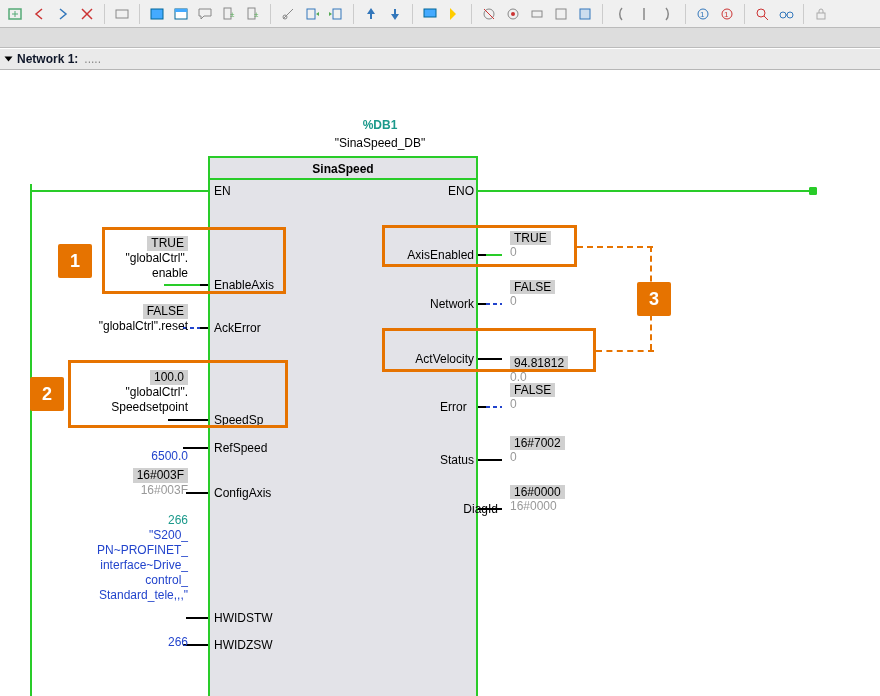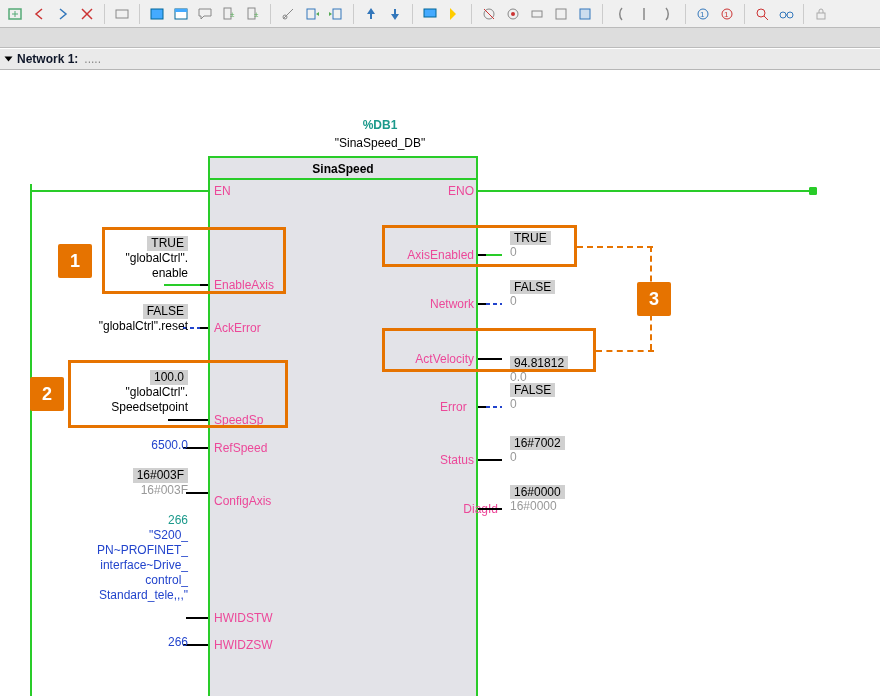--- a/index.html
+++ b/index.html
@@ -117,21 +117,21 @@
     border-bottom: 2px solid #29cc29;
     text-align: center;
     font-weight: bold;
     padding: 4px 0 2px 0;
     color: #000;
   }
 
   .fb-pin {
     position: absolute;
     font-size: 12px;
-    color: #ec4899;
+    color: #000000;
   }
   .pin-dash {
     position: absolute;
     width: 8px; height: 2px; background: #000;
   }
 
   .val-label {
     position: absolute;
     font-size: 12px;
     color: #000;
@@ -424,25 +424,25 @@
   <div class="wire-black" style="left:168px; top:349px; width:32px;"></div>
   <div class="val-label" style="left:60px; top:300px; width:128px;">
     <span class="live">100.0</span><br>
     <span class="src">"globalCtrl".</span><br>
     <span class="src">Speedsetpoint</span>
   </div>
 
   <div class="fb-pin" style="left:214px; top:371px;">RefSpeed</div>
   <div class="pin-dash" style="left:200px; top:377px;"></div>
   <div class="wire-black" style="left:183px; top:377px; width:17px;"></div>
-  <div class="val-label" style="left:110px; top:368px; width:78px;">
+  <div class="val-label" style="left:110px; top:379px; width:78px;">
     <span class="blue">6500.0</span>
   </div>
 
-  <div class="fb-pin" style="left:214px; top:416px;margin-top:8px;">ConfigAxis</div>
+  <div class="fb-pin" style="left:214px; top:416px;">ConfigAxis</div>
   <div class="pin-dash" style="left:200px; top:422px;"></div>
   <div class="wire-black" style="left:186px; top:422px; width:14px;"></div>
   <div class="val-label" style="left:100px; top:398px; width:88px;">
     <span class="live">16#003F</span><br>
     <span class="gray">16#003F</span>
   </div>
 
   <div class="fb-pin" style="left:214px; top:541px;">HWIDSTW</div>
   <div class="pin-dash" style="left:200px; top:547px;"></div>
   <div class="wire-black" style="left:186px; top:547px; width:14px;"></div>

